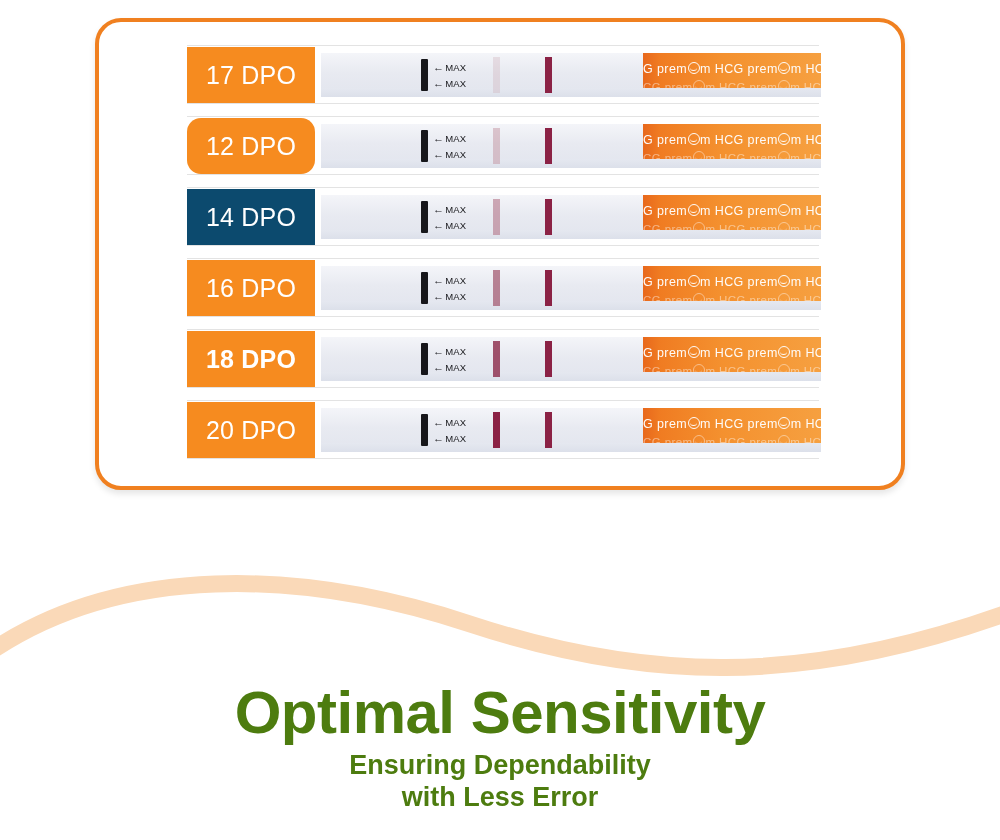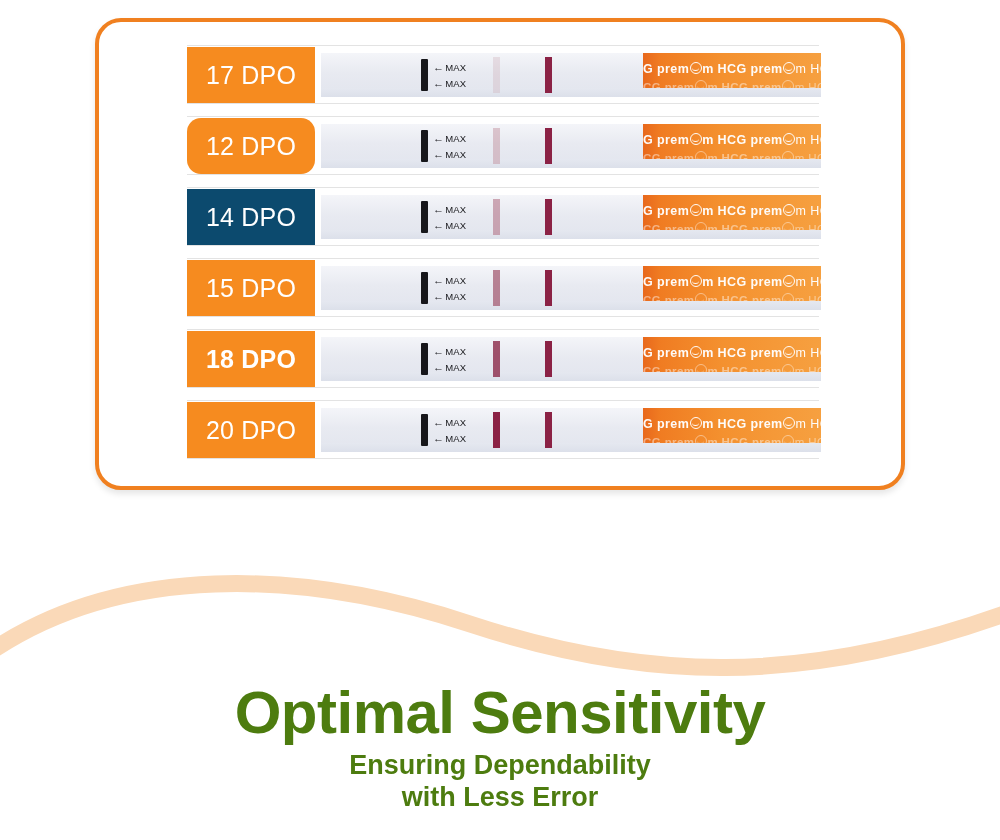--- a/index.html
+++ b/index.html
@@ -124,21 +124,21 @@
   .brand-line{
     position:absolute;
     left:0; width:400px;
     white-space:nowrap;
     color:#FFFFFF;
     font-size:12.5px;
     letter-spacing:.4px;
   }
   .brand-line.top{top:8px;opacity:.97;}
   .brand-line.bot{top:26px;opacity:.45;font-size:11.5px;}
-  .brand-line .bold{font-weight:bold;}
+  .brand-line .bold{font-weight:normal;}
   .brand-line .logo-o{
     display:inline-block;
     width:10px;height:10px;
     border:1.6px solid #FFFFFF;
     border-radius:50%;
     position:relative;
     top:1px;
     margin:0 .5px;
   }
   .brand-line .logo-o:after{
@@ -248,21 +248,21 @@
         <div class="line control" style="background: rgb(139, 34, 69); opacity: 1;"></div>
         <div class="max-bar" style="background: rgb(23, 23, 27);"></div>
         <div class="max-note a"><span class="arr">←</span><span>MAX</span></div>
         <div class="max-note b"><span class="arr">←</span><span>MAX</span></div>
         <div class="handle">
           <div class="brand-line top"><span class="bold">G prem</span><span class="logo-o"></span><span class="bold">m  HCG  prem</span><span class="logo-o"></span><span>m  HCG  p</span></div>
           <div class="brand-line bot"><span class="bold">CG  prem</span><span class="logo-o"></span><span class="bold">m  HCG  prem</span><span class="logo-o"></span><span>m  HCG</span></div>
         </div>
       </div>
       <div class="dpo-label" style="background: rgb(246, 139, 31);">
-        <span>15 DPO</span>
+        <span>16 DPO</span>
       </div>
     </div>
     <div class="rule" style="top: 307px;"></div>
     <div class="rule" style="top: 365px;"></div>
     <div class="strip-row" style="top: 301px;">
       <div class="strip">
         <div class="membrane"></div>
         <div class="line test" style="background: rgb(150, 63, 92); opacity: 0.9;"></div>
         <div class="line control" style="background: rgb(139, 34, 69); opacity: 1;"></div>
         <div class="max-bar" style="background: rgb(23, 23, 27);"></div>

